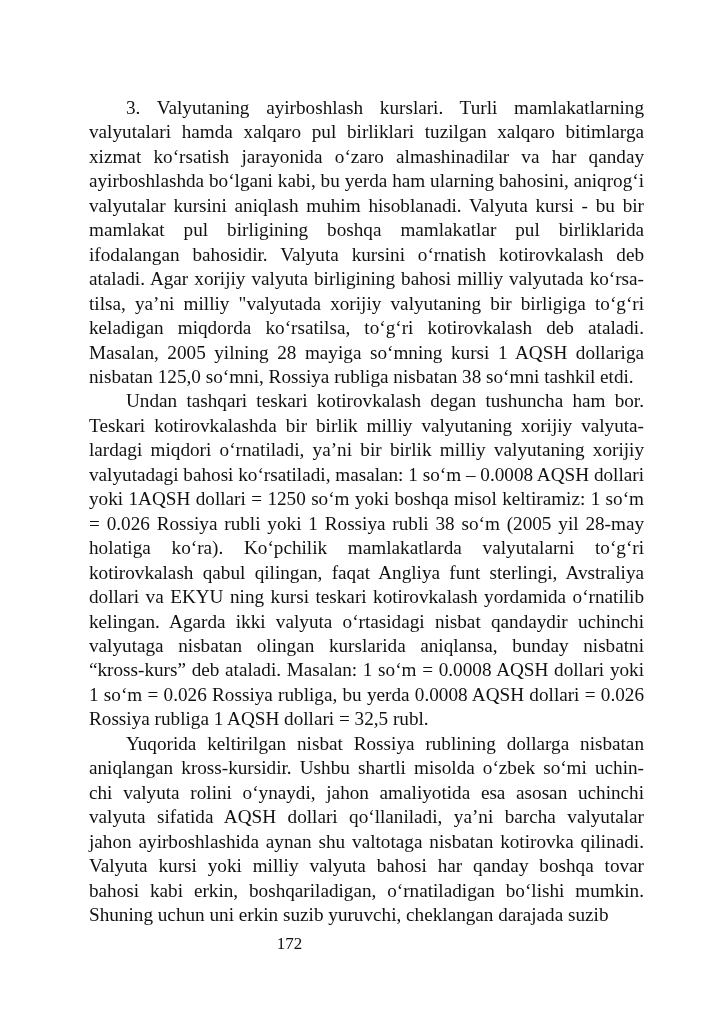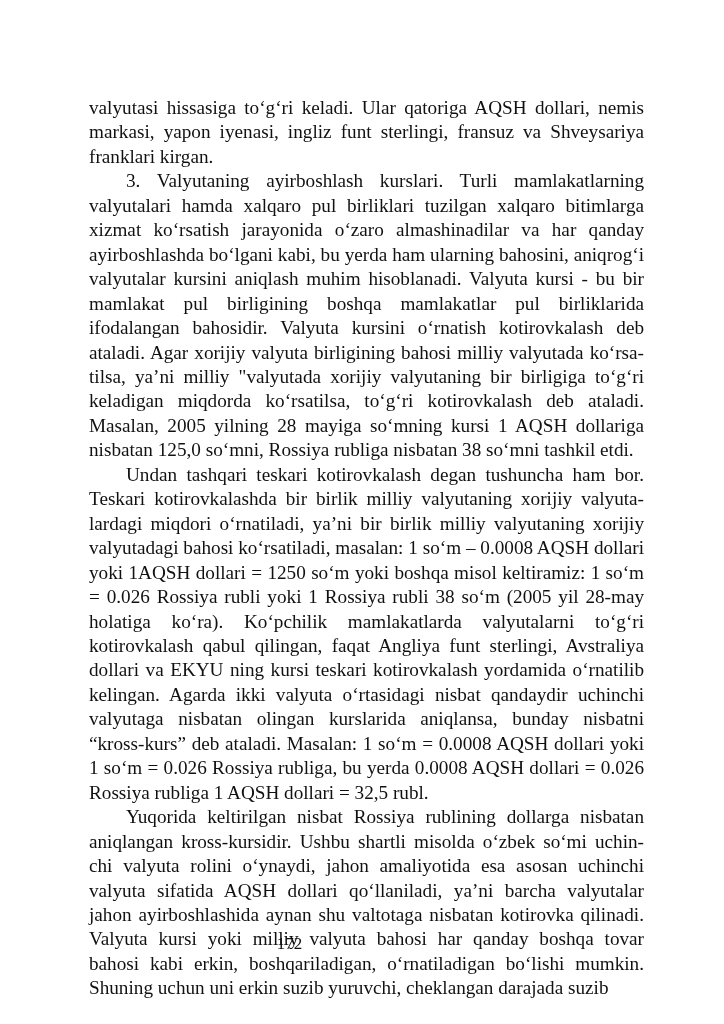--- a/index.html
+++ b/index.html
@@ -38,19 +38,18 @@
       text-align: center;
       font-family: "Liberation Serif", "DejaVu Serif", serif;
       font-size: 17px;
       color: #111111;
     }
   </style>
 </head>
 <body>
 
 <div class="page">
-  <p>valyutasi hissasiga to‘g‘ri keladi. Ular qatoriga AQSH dollari, nemis markasi, yapon iyenasi, ingliz funt sterlingi, fransuz va Shveysariya franklari kirgan.</p>
   <p class="indent">3. Valyutaning ayirboshlash kurslari. Turli mamlakatlarning valyutalari hamda xalqaro pul birliklari tuzilgan xalqaro bitimlarga xizmat ko‘rsatish jarayonida o‘zaro almashinadilar va har qanday ayirboshlashda bo‘lgani kabi, bu yerda ham ularning bahosini, aniqrog‘i valyutalar kursini aniqlash muhim hisoblanadi. Valyuta kursi - bu bir mamlakat pul birligining boshqa mamlakatlar pul birliklarida ifodalangan bahosidir. Valyuta kursini o‘rnatish kotirovkalash deb ataladi. Agar xorijiy valyuta birligining bahosi milliy valyutada ko‘rsa-tilsa, ya’ni milliy "valyutada xorijiy valyutaning bir birligiga to‘g‘ri keladigan miqdorda ko‘rsatilsa, to‘g‘ri kotirovkalash deb ataladi. Masalan, 2005 yilning 28 mayiga so‘mning kursi 1 AQSH dollariga nisbatan 125,0 so‘mni, Rossiya rubliga nisbatan 38 so‘mni tashkil etdi.</p>
   <p class="indent">Undan tashqari teskari kotirovkalash degan tushuncha ham bor. Teskari kotirovkalashda bir birlik milliy valyutaning xorijiy valyuta-lardagi miqdori o‘rnatiladi, ya’ni bir birlik milliy valyutaning xorijiy valyutadagi bahosi ko‘rsatiladi, masalan: 1 so‘m – 0.0008 AQSH dollari yoki 1AQSH dollari = 1250 so‘m yoki boshqa misol keltiramiz: 1 so‘m = 0.026 Rossiya rubli yoki 1 Rossiya rubli 38 so‘m (2005 yil 28-may holatiga ko‘ra). Ko‘pchilik mamlakatlarda valyutalarni to‘g‘ri kotirovkalash qabul qilingan, faqat Angliya funt sterlingi, Avstraliya dollari va EKYU ning kursi teskari kotirovkalash yordamida o‘rnatilib kelingan. Agarda ikki valyuta o‘rtasidagi nisbat qandaydir uchinchi valyutaga nisbatan olingan kurslarida aniqlansa, bunday nisbatni “kross-kurs” deb ataladi. Masalan: 1 so‘m = 0.0008 AQSH dollari yoki 1 so‘m = 0.026 Rossiya rubliga, bu yerda 0.0008 AQSH dollari = 0.026 Rossiya rubliga 1 AQSH dollari = 32,5 rubl.</p>
   <p class="indent">Yuqorida keltirilgan nisbat Rossiya rublining dollarga nisbatan aniqlangan kross-kursidir. Ushbu shartli misolda o‘zbek so‘mi uchin-chi valyuta rolini o‘ynaydi, jahon amaliyotida esa asosan uchinchi valyuta sifatida AQSH dollari qo‘llaniladi, ya’ni barcha valyutalar jahon ayirboshlashida aynan shu valtotaga nisbatan kotirovka qilinadi. Valyuta kursi yoki milliy valyuta bahosi har qanday boshqa tovar bahosi kabi erkin, boshqariladigan, o‘rnatiladigan bo‘lishi mumkin. Shuning uchun uni erkin suzib yuruvchi, cheklangan darajada suzib</p>
 </div>
 
 <div class="page-number">172</div>
 
 </body></html>

